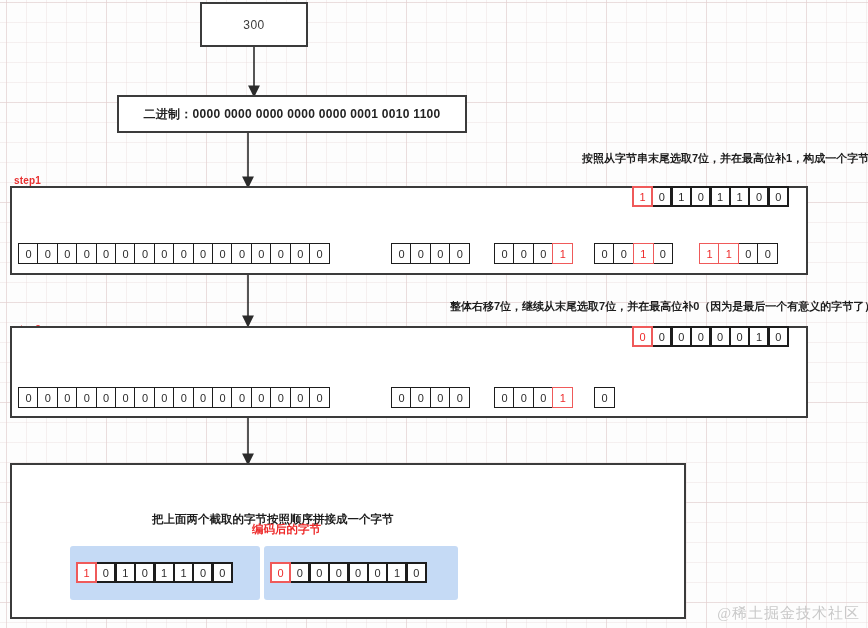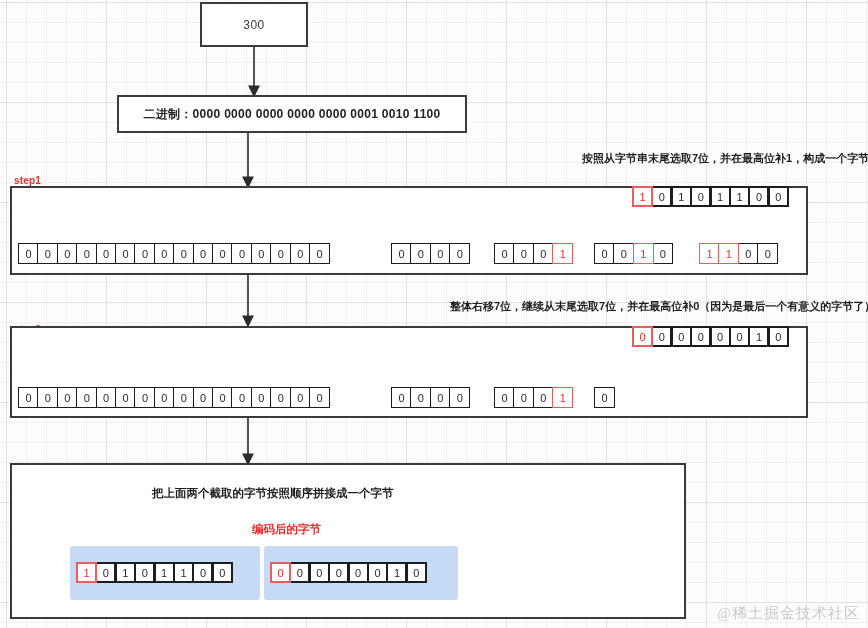--- a/index.html
+++ b/index.html
@@ -95,20 +95,21 @@
     position: absolute;
     background: #c5daf5;
     border-radius: 3px;
   }
   .res-title {
     position: absolute;
     font-size: 11.5px;
     font-weight: bold;
     color: #1d1d1d;
     white-space: nowrap;
+    margin-top: 26px;
   }
   .res-sub {
     position: absolute;
     font-size: 11.5px;
     font-weight: bold;
     color: #ee2b2b;
     white-space: nowrap;
   }
   .watermark {
     position: absolute;

